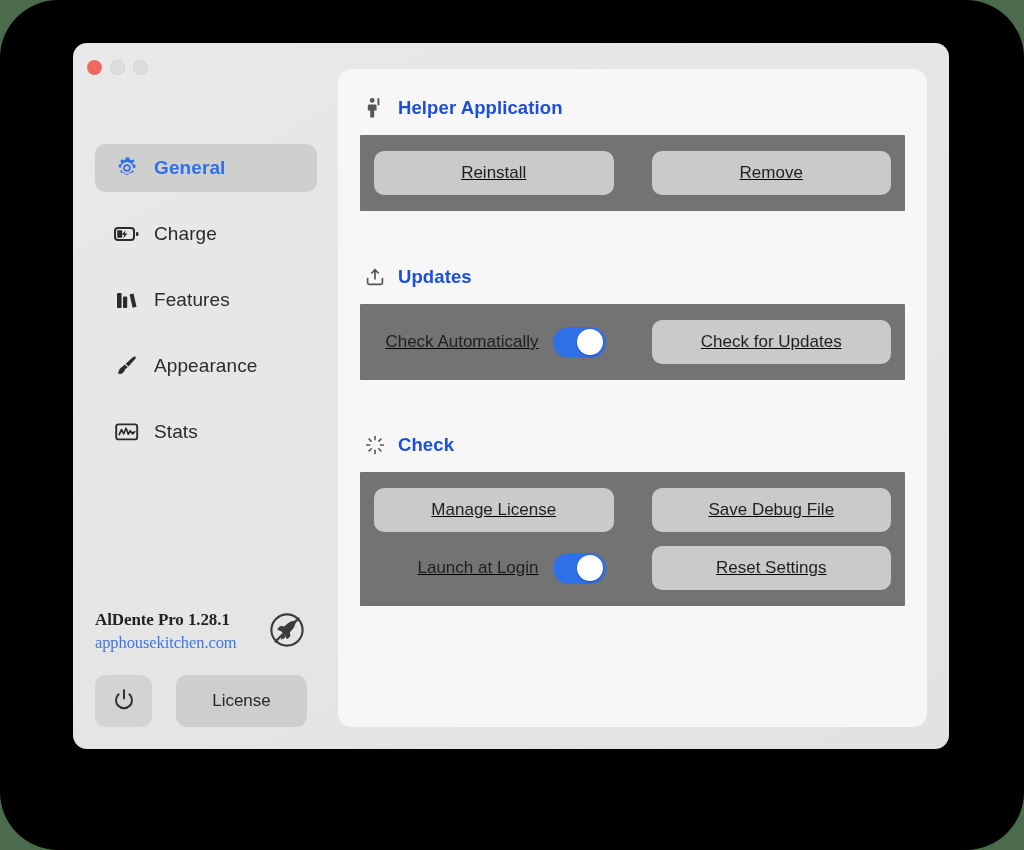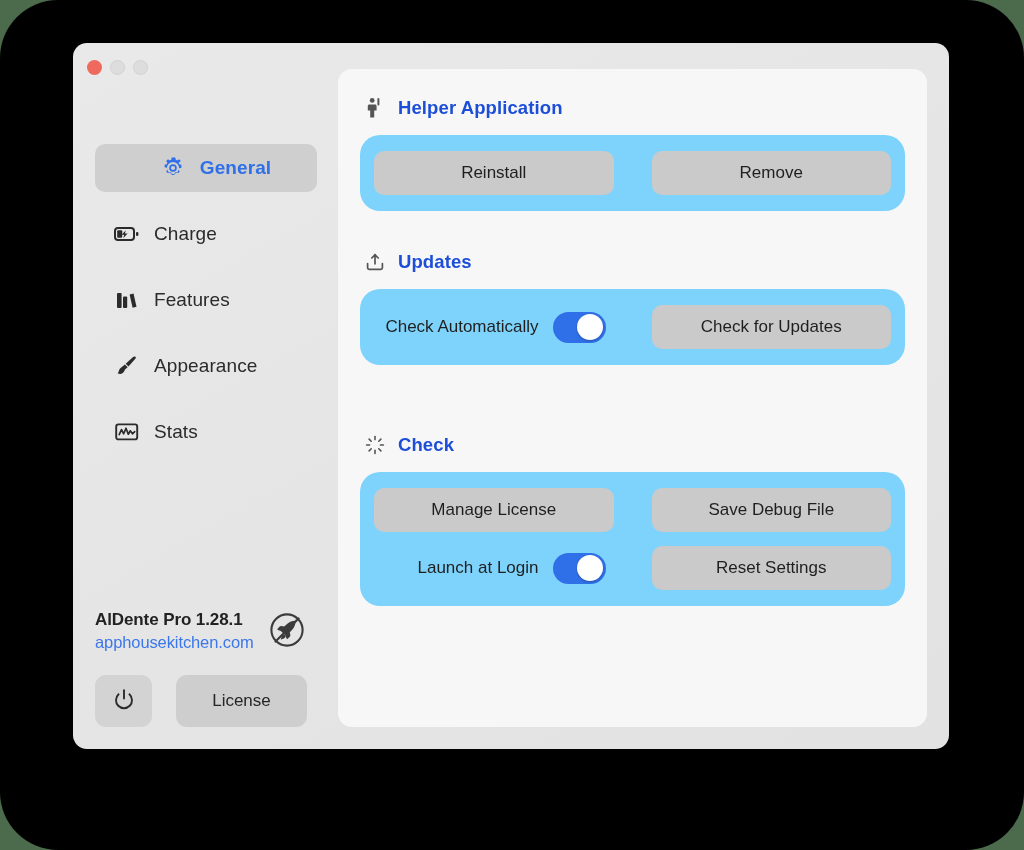--- a/index.html
+++ b/index.html
@@ -68,21 +68,20 @@
     display: flex;
     align-items: center;
     padding-left: 18px;
     border-radius: 10px;
     box-sizing: border-box;
     margin-bottom: 18px;
     cursor: default;
   }
   .nav-item.selected {
     background: #cfcfcf;
-    justify-content: center;
   }
   .nav-icon {
     width: 28px;
     height: 26px;
     display: flex;
     align-items: center;
     justify-content: center;
     flex: none;
     margin-right: 13px;
   }
@@ -100,20 +99,21 @@
   #side-footer {
     position: absolute;
     left: 22px;
     bottom: 22px;
     width: 222px;
   }
   #brand-row {
     display: flex;
     align-items: flex-start;
     justify-content: space-between;
+    font-family: Liberation Serif, serif;
   }
   #brand-text { padding-top: 2px; }
   #app-name {
     font-size: 17px;
     font-weight: bold;
     color: #222222;
     letter-spacing: -0.1px;
   }
   #app-site {
     font-size: 16.5px;
@@ -188,24 +188,25 @@
   }
   .section-icon {
     width: 22px;
     height: 22px;
     display: flex;
     align-items: center;
     justify-content: center;
     flex: none;
   }
   .card {
-    background: #7dd3fc;
-    border-radius: 20px;
+    background: #737373;
+    border-radius: 1px;
     padding: 16px 14px;
     box-sizing: border-box;
+    text-decoration: underline;
   }
   .card-row {
     display: flex;
     gap: 38px;
   }
   .card-row + .card-row { margin-top: 14px; }
   .cell {
     flex: 1;
     display: flex;
     align-items: center;
@@ -251,21 +252,21 @@
     position: absolute;
     top: 2.5px;
     left: 24.5px;
     width: 26px;
     height: 26px;
     border-radius: 50%;
     background: #ffffff;
     box-shadow: 0 1px 2px rgba(0,0,0,0.25);
   }
   #section-helper { top: 28px; }
-  #section-updates { top: 182px; }
+  #section-updates { top: 197px; }
   #section-other { top: 365px; }
 </style>
 </head>
 <body>
 
 <div id="backdrop"></div>
 
 <div id="window">
 
   <div id="sidebar">

